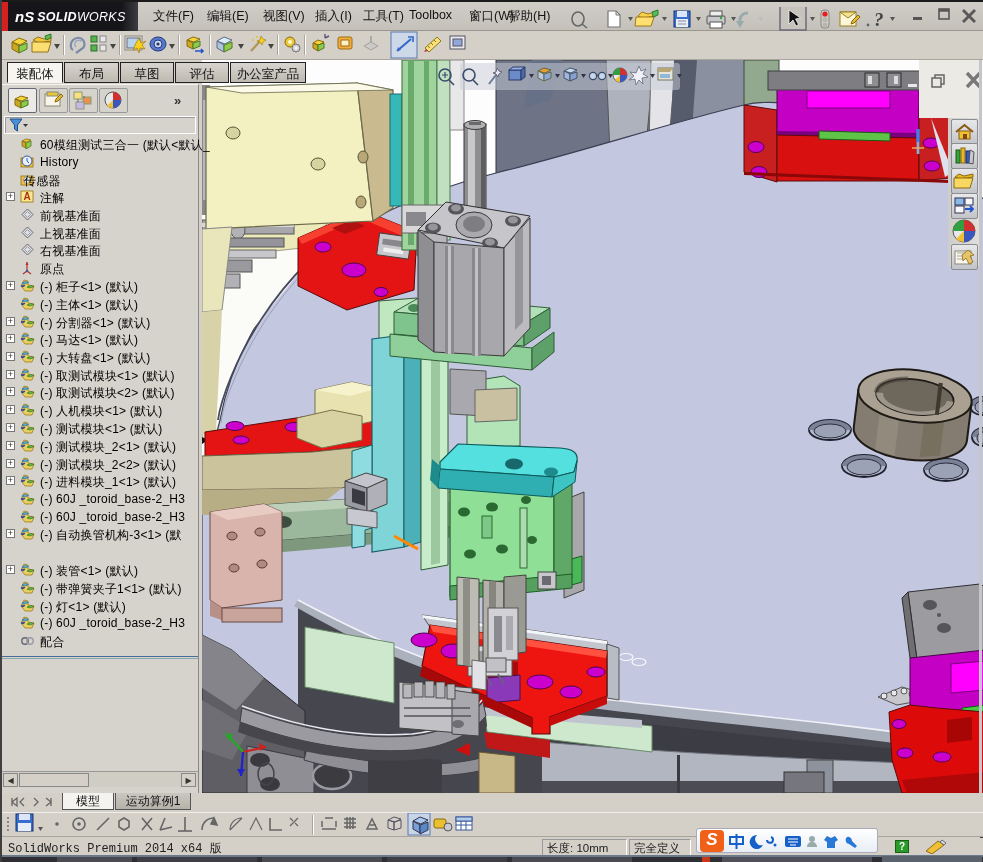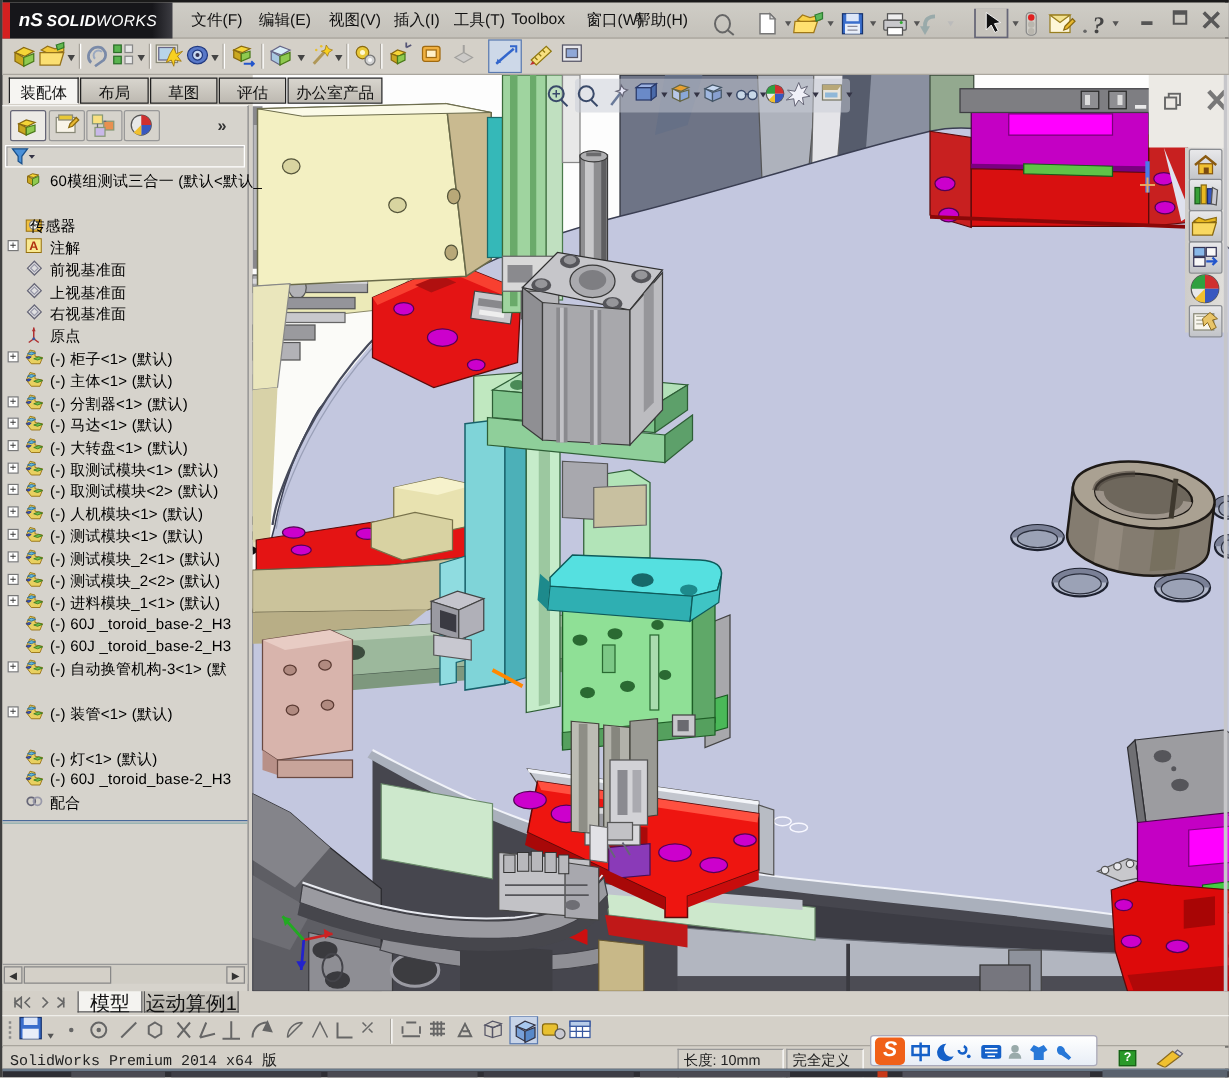--- a/index.html
+++ b/index.html
@@ -28,21 +28,21 @@
 .trow{position:absolute;left:0;height:18px;white-space:nowrap;font-family:"Liberation Sans",sans-serif}
 .trow .tx{position:absolute;top:2px;font-size:12px;letter-spacing:0.2px}
 .plus{position:absolute;top:4px;width:9px;height:9px;border:1px solid #777;background:#fff;font-size:9px;line-height:7px;text-align:center;color:#333}
 .ticon{position:absolute;top:1px;width:15px;height:15px}
 
 #tpcorner{z-index:20;position:absolute;left:917px;top:60px;width:63px;height:58px;background:#eceae5}
 #taskpane{z-index:20;position:absolute;left:946px;top:118px;width:34px;height:148px;background:linear-gradient(90deg,#cfcdc9,#e2e0dc)}
 .tpbtn{position:absolute;left:3px;width:27px;height:26px;background:linear-gradient(#e8e8ea,#c2c4c8);border:1px solid #8a8d92;border-radius:2px}
 
 #bottabs{z-index:20;position:absolute;left:0;top:793px;width:983px;height:19px;background:#d4d0c8}
-.btab{position:absolute;top:0;height:17px;border:1px solid #555;border-top:none;font-size:16px;text-align:center;background:linear-gradient(#cac7c0,#b5b2aa);color:#111}
+.btab{position:absolute;top:0;height:17px;border:1px solid #555;border-top:none;font-size:12px;text-align:center;background:linear-gradient(#cac7c0,#b5b2aa);color:#111}
 .btab.act{background:#f4f3f0}
 #sketchbar{position:absolute;left:0;top:812px;width:983px;height:25px;background:#d4d0c8;border-top:1px solid #efeeea;border-bottom:1px solid #a9a59d}
 #statusbar{position:absolute;left:0;top:838px;width:983px;height:17px;background:#d4d0c8;font-size:11.5px;color:#222}
 #taskstrip{position:absolute;left:0;top:855px;width:983px;height:7px;background:#2e2e34}
 .cell{position:absolute;top:1px;height:29px;border:1px solid #999;border-right-color:#fff;border-bottom-color:#fff;font-size:11.5px}
 </style></head><body>
 <div id="app">
 
 <div id="titlebar">
  <div id="logo">
@@ -276,20 +276,28 @@
         </svg></div>
  <div id="tree">
 <div class="trow" style="top:0px;left:0px;width:196px">
           <svg class="ticon" style="left:18px" width="15" height="15" viewBox="0 0 15 15">
             <path d="M2 5l4-2 5 1-4 2z" fill="#f5d537" stroke="#8a6a10" stroke-width="0.8"></path>
             <path d="M2 5l4 2v5l-4-2z" fill="#caa820" stroke="#8a6a10" stroke-width="0.8"></path>
             <path d="M6 7l5-2v5l-5 3z" fill="#8fca4f" stroke="#4a7a1a" stroke-width="0.8"></path>
           </svg>
           <span class="tx" style="left:38px">60模组测试三合一  (默认&lt;默认_</span>
         </div>
+<div class="trow" style="top:18px;left:0px;width:196px">
+          <svg class="ticon" style="left:18px" width="15" height="15" viewBox="0 0 15 15">
+            <rect x="1" y="4" width="12" height="9" fill="#f0c040" stroke="#96700f" stroke-width="0.8"></rect>
+            <circle cx="7" cy="7" r="5" fill="#e8f0f8" stroke="#3858a0"></circle>
+            <path d="M7 4v3l2 2" stroke="#3858a0" fill="none"></path>
+          </svg>
+          <span class="tx" style="left:38px">History</span>
+        </div>
 <div class="trow" style="top:36px;left:0px;width:196px">
           <svg class="ticon" style="left:18px" width="15" height="15" viewBox="0 0 15 15">
             <rect x="1" y="4" width="12" height="9" fill="#f0c040" stroke="#96700f" stroke-width="0.8"></rect>
             <circle cx="7" cy="8" r="3.4" fill="#f8f8f0" stroke="#888"></circle>
             <path d="M7 6v2l1.5 1" stroke="#555" fill="none"></path>
           </svg>
           <span class="tx" style="left:22px">传感器</span>
         </div>
 <div class="trow" style="top:53px;left:0px;width:196px">
           <div class="plus" style="left:4px">+</div>
@@ -477,20 +485,29 @@
         </div>
 <div class="trow" style="top:426px;left:0px;width:196px">
           <div class="plus" style="left:4px">+</div>
           <svg class="ticon" style="left:18px" width="15" height="15" viewBox="0 0 15 15">
             <path d="M1 8l3-6 4 1v4l6 1-2 5H5z" fill="#e8d060" stroke="#96700f" stroke-width="0.7"></path>
             <path d="M2 5l3-1.5 3.5 1L5 6z" fill="#60b8e0" stroke="#2a6a9a" stroke-width="0.7"></path>
             <path d="M7 9l4-1.5 3 1L10 10z" fill="#70c050" stroke="#3a7a20" stroke-width="0.7"></path>
             <path d="M1 8l2-1 2 0.5L3 9z" fill="#3858c0" stroke="#1a2a80" stroke-width="0.6"></path>
           </svg>
           <span class="tx" style="left:38px">(-) 装管&lt;1&gt; (默认)</span>
+        </div>
+<div class="trow" style="top:444px;left:0px;width:196px">
+          <svg class="ticon" style="left:18px" width="15" height="15" viewBox="0 0 15 15">
+            <path d="M1 8l3-6 4 1v4l6 1-2 5H5z" fill="#e8d060" stroke="#96700f" stroke-width="0.7"></path>
+            <path d="M2 5l3-1.5 3.5 1L5 6z" fill="#60b8e0" stroke="#2a6a9a" stroke-width="0.7"></path>
+            <path d="M7 9l4-1.5 3 1L10 10z" fill="#70c050" stroke="#3a7a20" stroke-width="0.7"></path>
+            <path d="M1 8l2-1 2 0.5L3 9z" fill="#3858c0" stroke="#1a2a80" stroke-width="0.6"></path>
+          </svg>
+          <span class="tx" style="left:38px">(-) 带弹簧夹子1&lt;1&gt; (默认)</span>
         </div>
 <div class="trow" style="top:462px;left:0px;width:196px">
           <svg class="ticon" style="left:18px" width="15" height="15" viewBox="0 0 15 15">
             <path d="M1 8l3-6 4 1v4l6 1-2 5H5z" fill="#e8d060" stroke="#96700f" stroke-width="0.7"></path>
             <path d="M2 5l3-1.5 3.5 1L5 6z" fill="#60b8e0" stroke="#2a6a9a" stroke-width="0.7"></path>
             <path d="M7 9l4-1.5 3 1L10 10z" fill="#70c050" stroke="#3a7a20" stroke-width="0.7"></path>
             <path d="M1 8l2-1 2 0.5L3 9z" fill="#3858c0" stroke="#1a2a80" stroke-width="0.6"></path>
           </svg>
           <span class="tx" style="left:38px">(-) 灯&lt;1&gt; (默认)</span>
         </div>

